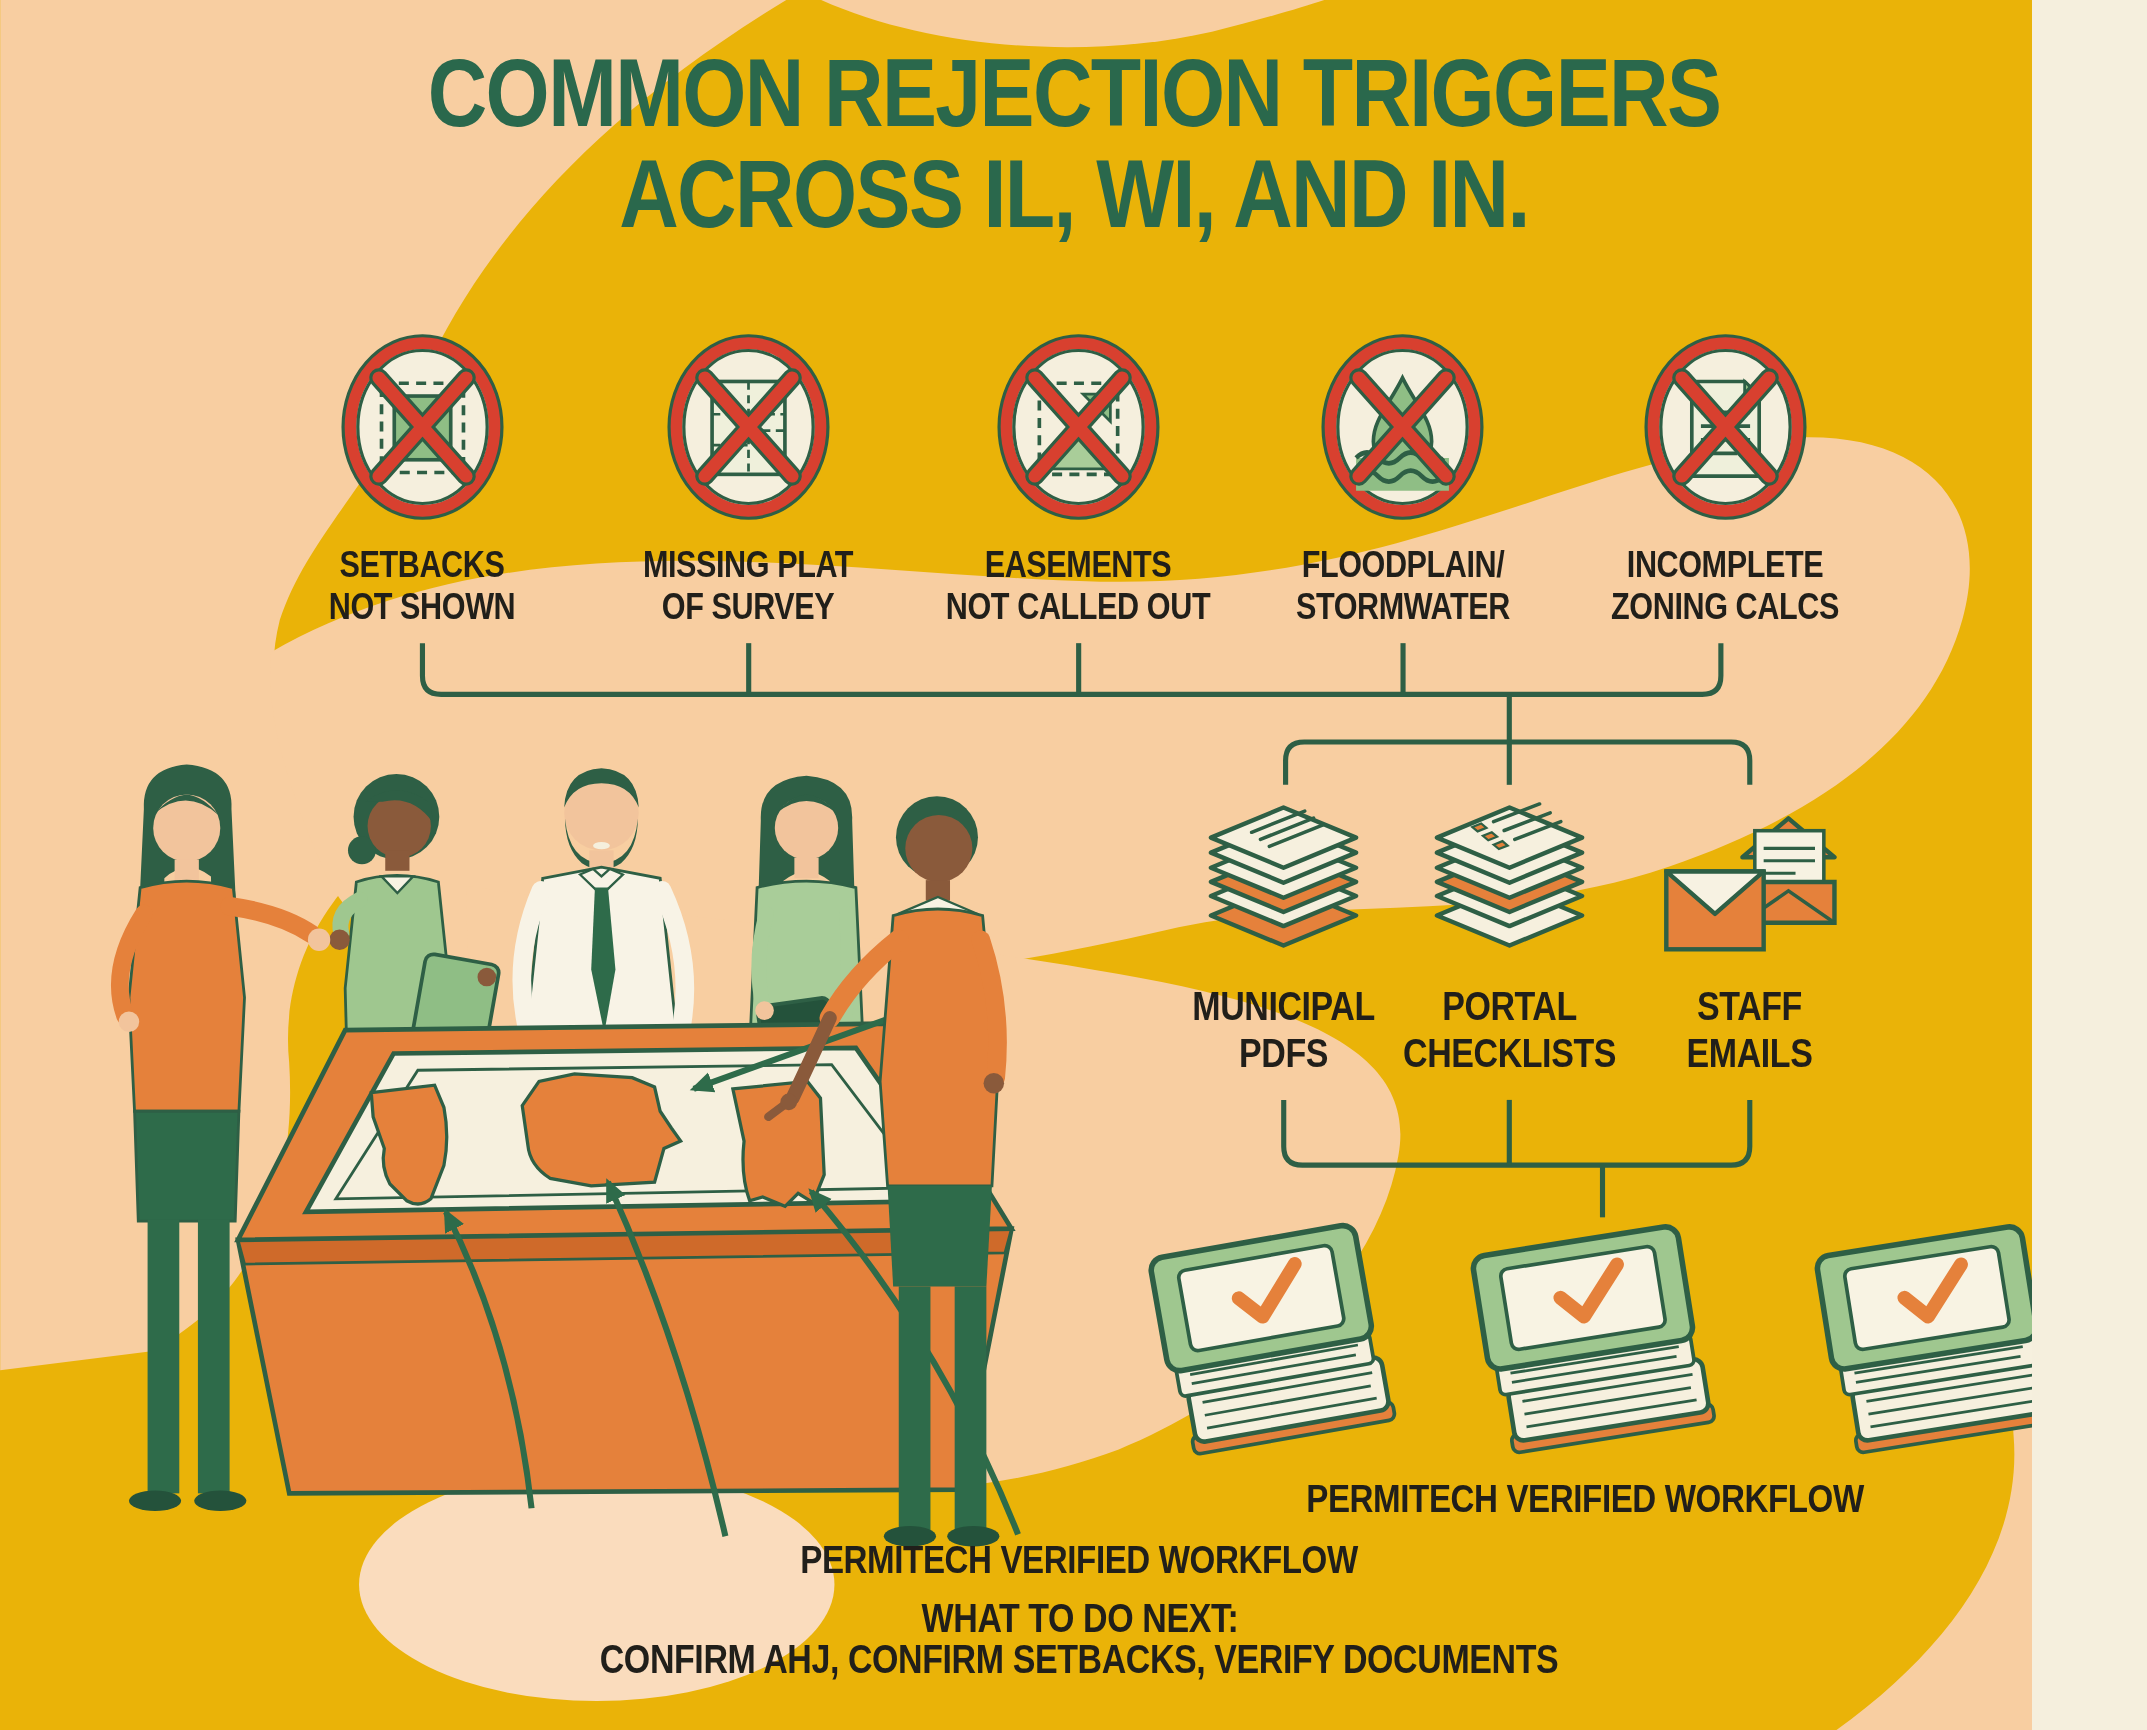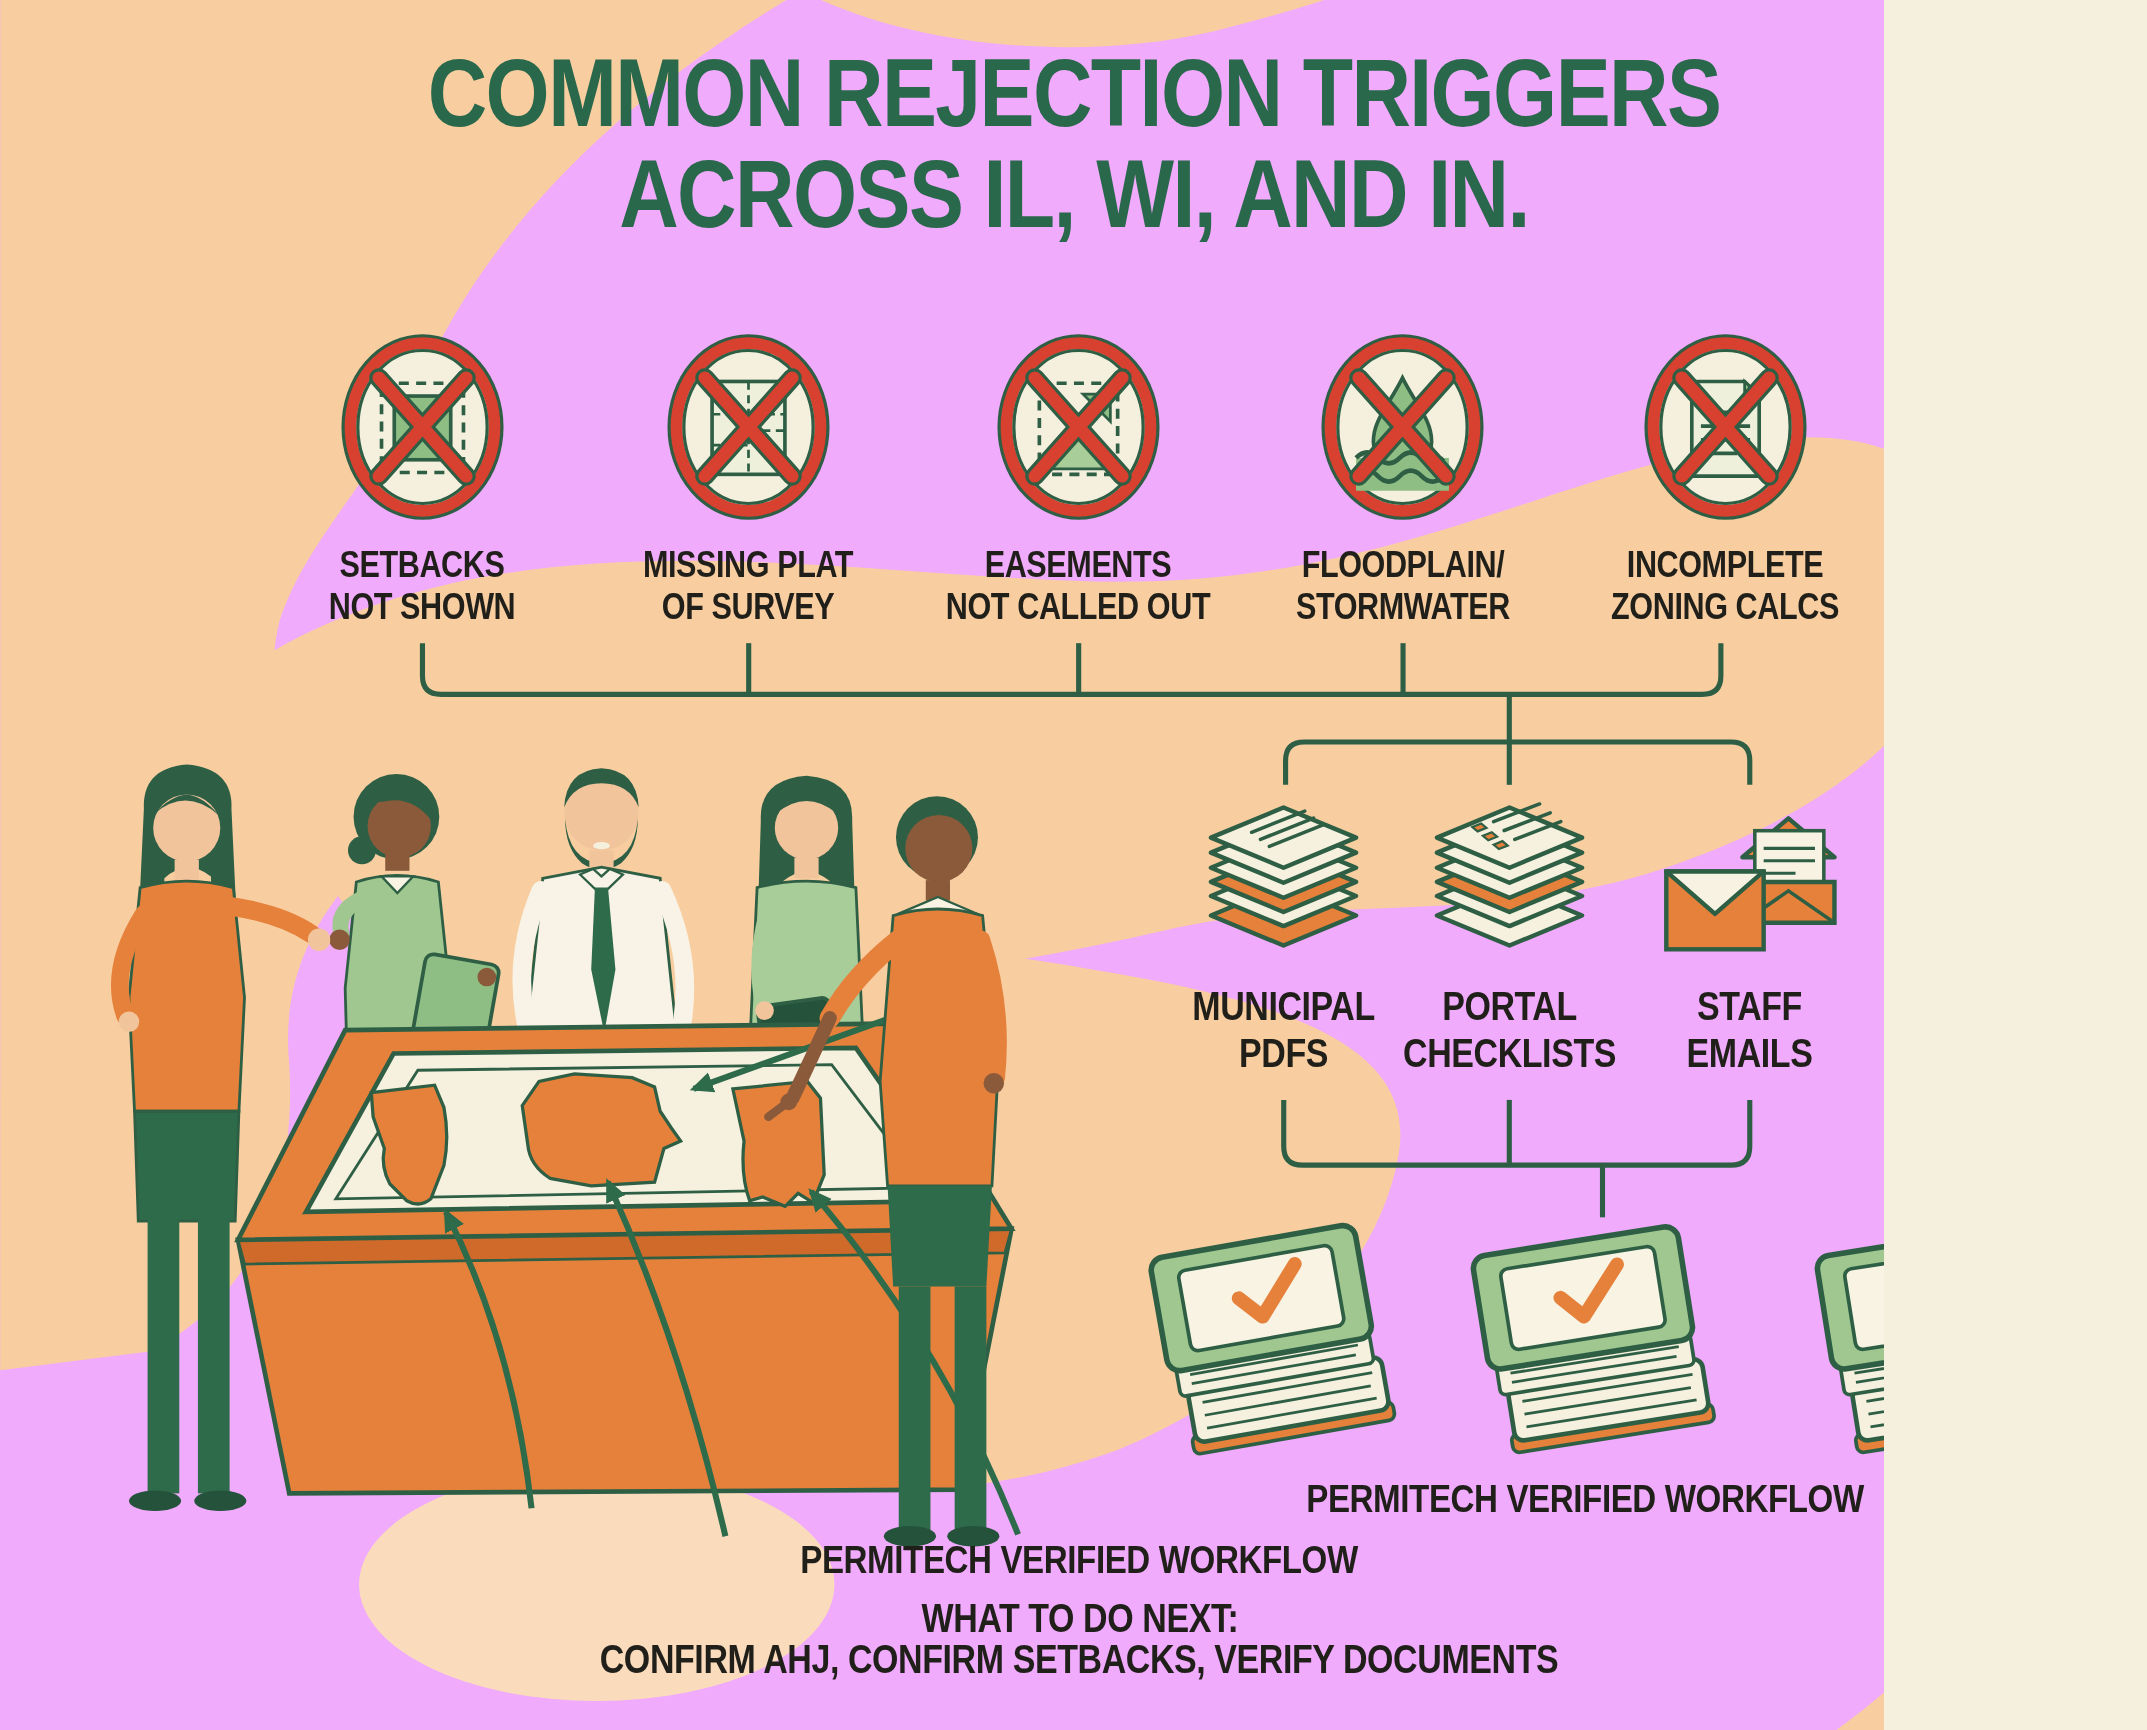--- a/index.html
+++ b/index.html
@@ -1,16 +1,16 @@
 <!DOCTYPE html>
 <html style="font-size:15px"><head>
 <meta charset="utf-8">
 <style>
   html,body{margin:0;padding:0;background:#f5efdd;}
-  .page{position:relative;width:1884px;height:1730px;overflow:hidden;background:#f0abfc;
+  .page{position:relative;width:2032px;height:1730px;overflow:hidden;background:#eab308;
         font-family:"Liberation Sans",sans-serif;color:#211f1a;}
   .abs{position:absolute;}
   svg{display:block;}
   .cond{transform:scaleX(0.85);transform-origin:50% 50%;}
   .title{left:0;top:43px;width:2148px;text-align:center;font-weight:bold;
          font-size:97px;line-height:1.04;color:#2a684c;letter-spacing:-1.9px;}
   .trig-label{top:544px;width:354px;text-align:center;font-weight:bold;
               font-size:36px;line-height:1.17;letter-spacing:-0.5px;}
   .src-label{top:983px;width:317px;text-align:center;font-weight:bold;
              font-size:40px;line-height:1.18;letter-spacing:-0.5px;}

